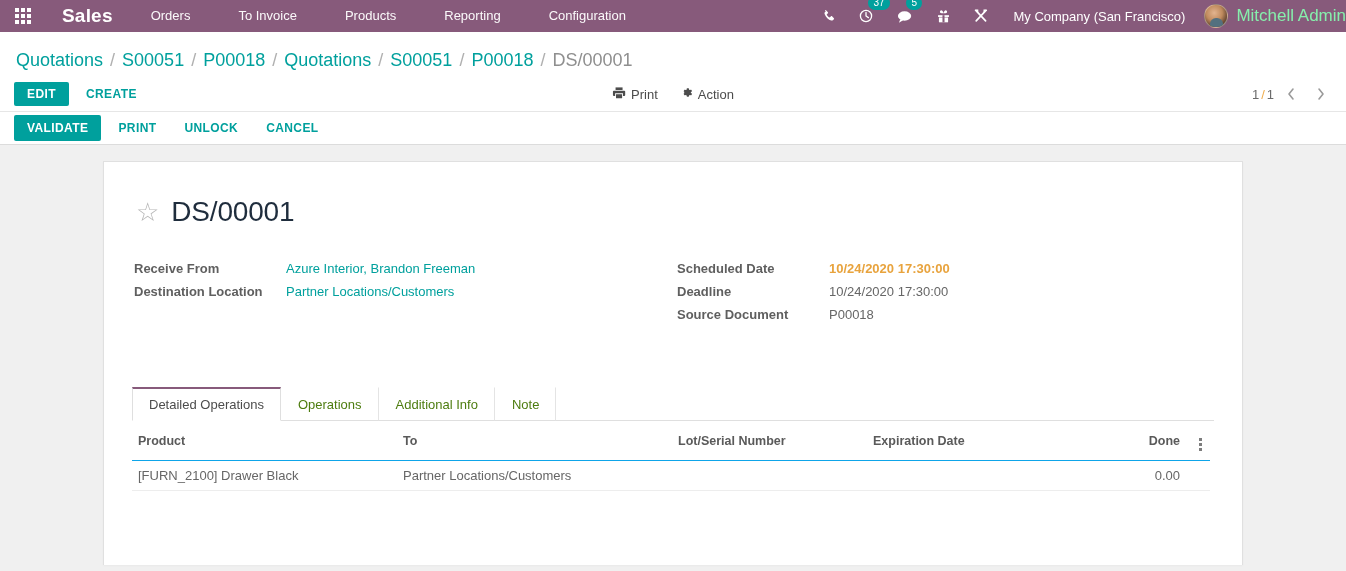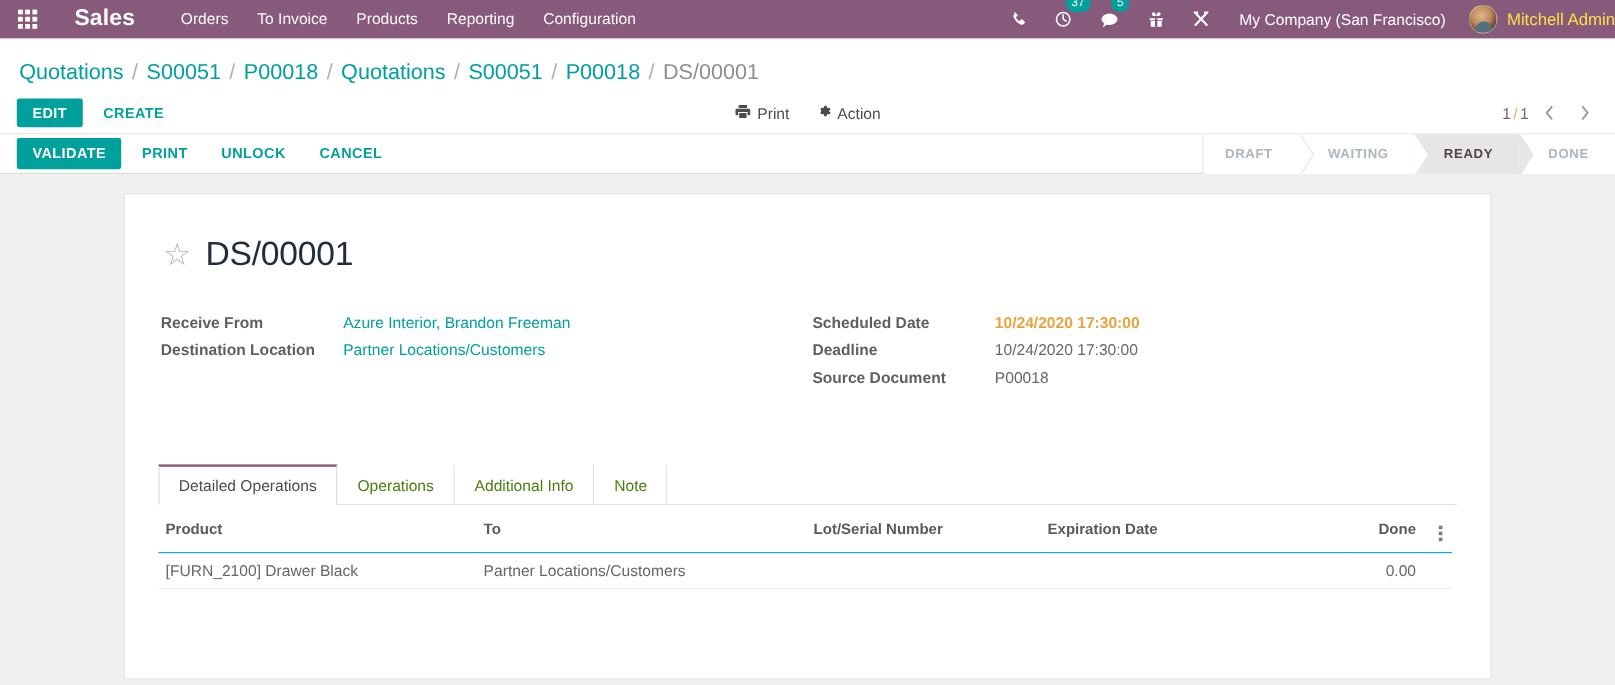--- a/index.html
+++ b/index.html
@@ -35,21 +35,21 @@
   }
   .apps-grid .grid-inner i { background: #ffffff; display: block; width: 4px; height: 4px; }
   .brand {
     font-size: 19px;
     font-weight: bold;
     color: #ffffff;
     padding: 0 26px 0 16px;
     letter-spacing: .2px;
     white-space: nowrap;
   }
-  .nav-menus { display: flex; align-items: center; }
+  .nav-menus { display: flex; align-items: center; gap: 24px; }
   .nav-menus .nav-item {
     color: #ffffff;
     font-size: 13px;
     padding: 0 12px;
     line-height: 32px;
     white-space: nowrap;
     cursor: pointer;
     opacity: .97;
   }
   .nav-right {
@@ -97,21 +97,21 @@
     overflow: hidden;
     position: relative;
     flex: none;
   }
   .avatar::after {
     content: "";
     position: absolute; left: 5px; top: 13px;
     width: 13px; height: 12px; border-radius: 6px 6px 2px 2px;
     background: #53707f;
   }
-  .user-name { font-size: 14px; color: #fde047; text-align: right; }
+  .user-name { font-size: 17px; color: #86efac; text-align: right; }
 
   
   .breadcrumb-row {
     height: 34px;
     display: flex;
     align-items: center;
     padding: 0 16px;
     background: #ffffff;
     margin-top: 11px;
   }
@@ -456,26 +456,20 @@
     </span>
   </div>
 </div>
 
 <div class="statusbar-row">
   <button class="btn-validate">VALIDATE</button>
   <button class="btn-flat">PRINT</button>
   <button class="btn-flat">UNLOCK</button>
   <button class="btn-flat">CANCEL</button>
 
-  <div class="statusbar-stages">
-    <div class="stage">DRAFT</div>
-    <div class="stage">WAITING</div>
-    <div class="stage active">READY</div>
-    <div class="stage">DONE</div>
-  </div>
 </div>
 
 <div class="content-area">
   <div class="sheet">
 
     <div class="title-row">
       <span class="star-icon">☆</span>
       <span class="doc-title">DS/00001</span>
     </div>
 

